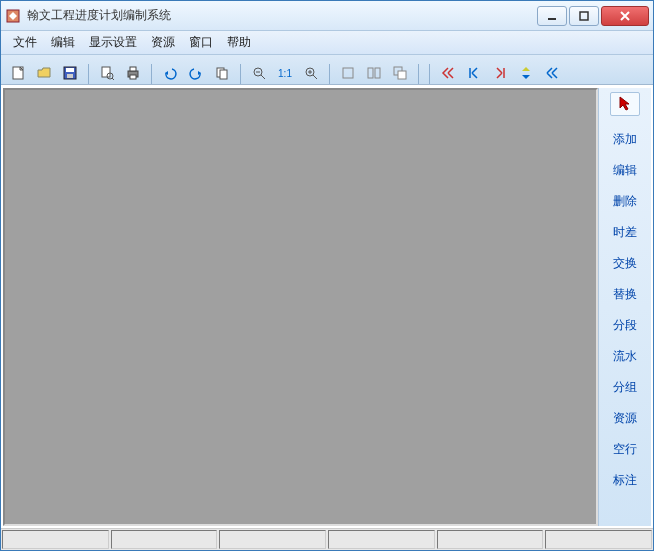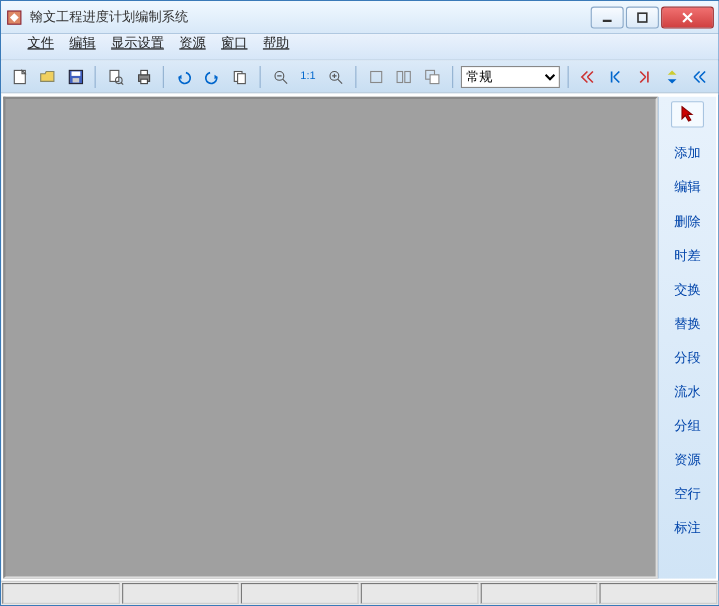--- a/index.html
+++ b/index.html
@@ -4,23 +4,23 @@
 <style>
 * { box-sizing: border-box; margin: 0; padding: 0; }
 body { font-family: "Microsoft YaHei", SimSun, Arial, sans-serif; font-size: 12px; background: #fff; }
 .window { width: 654px; height: 551px; border: 1px solid #3a7ab8; background: #fff; display: flex; flex-direction: column; }
 .titlebar { height: 30px; background: linear-gradient(#f0f8ff,#d8e8f8); display: flex; align-items: center; padding: 0 4px; border-bottom: 1px solid #b0c8e0; }
 .titlebar .app-icon { width: 16px; height: 16px; margin-right: 6px; }
 .titlebar .title { flex: 1; color: #333; font-size: 12px; }
 .win-btns { display: flex; gap: 2px; }
 .win-btn { width: 30px; height: 20px; border: 1px solid #8aa8c8; background: linear-gradient(#f8fbff,#dceaf8); border-radius: 3px; display: flex; align-items: center; justify-content: center; cursor: pointer; }
 .win-btn.close { background: linear-gradient(#f07070,#d04040); border-color: #a03030; color: #fff; width: 48px; }
-.menubar { height: 24px; background: linear-gradient(#eaf2fc,#d6e6f8); border-bottom: 1px solid #b0c8e0; display: flex; align-items: flex-start; padding: 0 24px; gap: 14px; text-decoration: underline; }
+.menubar { height: 24px; background: linear-gradient(#eaf2fc,#d6e6f8); border-bottom: 1px solid #b0c8e0; display: flex; align-items: center; padding: 0 12px; gap: 14px; }
 .menu-item { color: #222; cursor: pointer; }
-.toolbar { height: 30px; background: linear-gradient(#dceaf8,#c8def2); border-bottom: 1px solid #a0b8d0; display: flex; align-items: center; padding: 0 6px; gap: 4px; }
+.toolbar { height: 30px; background: linear-gradient(#dceaf8,#c8def2); border-bottom: 1px solid #a0b8d0; display: flex; align-items: flex-end; padding: 0 6px; gap: 4px; }
 .tbtn { width: 22px; height: 22px; display: flex; align-items: center; justify-content: center; cursor: pointer; border: 1px solid transparent; }
 .tsep { width: 1px; height: 20px; background: #90b0d0; margin: 0 3px; }
 .dd { display: flex; align-items: center; }
 .dd select { width: 90px; height: 20px; font-size: 12px; border: 1px solid #888; background: #fff; }
 .content { flex: 1; display: flex; border-top: 1px solid #fff; }
 .canvas { flex: 1; background: #a0a0a0; border: 2px inset #ddd; margin: 2px 0 2px 2px; }
 .sidepanel { width: 53px; background: linear-gradient(#e8f2fc,#d0e4f6); border-left: 1px solid #b0c8e0; margin: 2px 2px 2px 0; display: flex; flex-direction: column; align-items: center; padding-top: 4px; }
 .side-cursor { width: 30px; height: 24px; border: 1px solid #a8c4e0; background: #f4faff; border-radius: 2px; display: flex; align-items: center; justify-content: center; margin-bottom: 8px; cursor: pointer; }
 .side-item { width: 100%; text-align: center; padding: 7px 0; color: #0044aa; cursor: pointer; font-size: 12px; }
 .statusbar { height: 22px; background: #e8e8e8; border-top: 1px solid #ccc; display: flex; }
@@ -150,23 +150,20 @@
           <rect x="9" y="3" width="5" height="10" fill="none" stroke="#888"></rect>
         </svg>
       </div>
     <div class="tbtn">
         <svg width="16" height="16">
           <rect x="2" y="2" width="8" height="8" fill="none" stroke="#888"></rect>
           <rect x="6" y="6" width="8" height="8" fill="#fff" stroke="#888"></rect>
         </svg>
       </div>
     <div class="tsep"></div>
-    <div class="dd">
-      <select><option>常规</option></select>
-    </div>
     <div class="tsep"></div>
     <div class="tbtn">
         <svg width="16" height="16">
           <path d="M8 3 L3 8 L8 13 M8 8 L13 3 M8 8 L13 13" stroke="#c33" fill="none" stroke-width="1.5"></path>
         </svg>
       </div>
     <div class="tbtn">
         <svg width="16" height="16">
           <path d="M4 3 L4 13 M6 8 L11 3 M6 8 L11 13" stroke="#06c" fill="none" stroke-width="1.5"></path>
         </svg>

